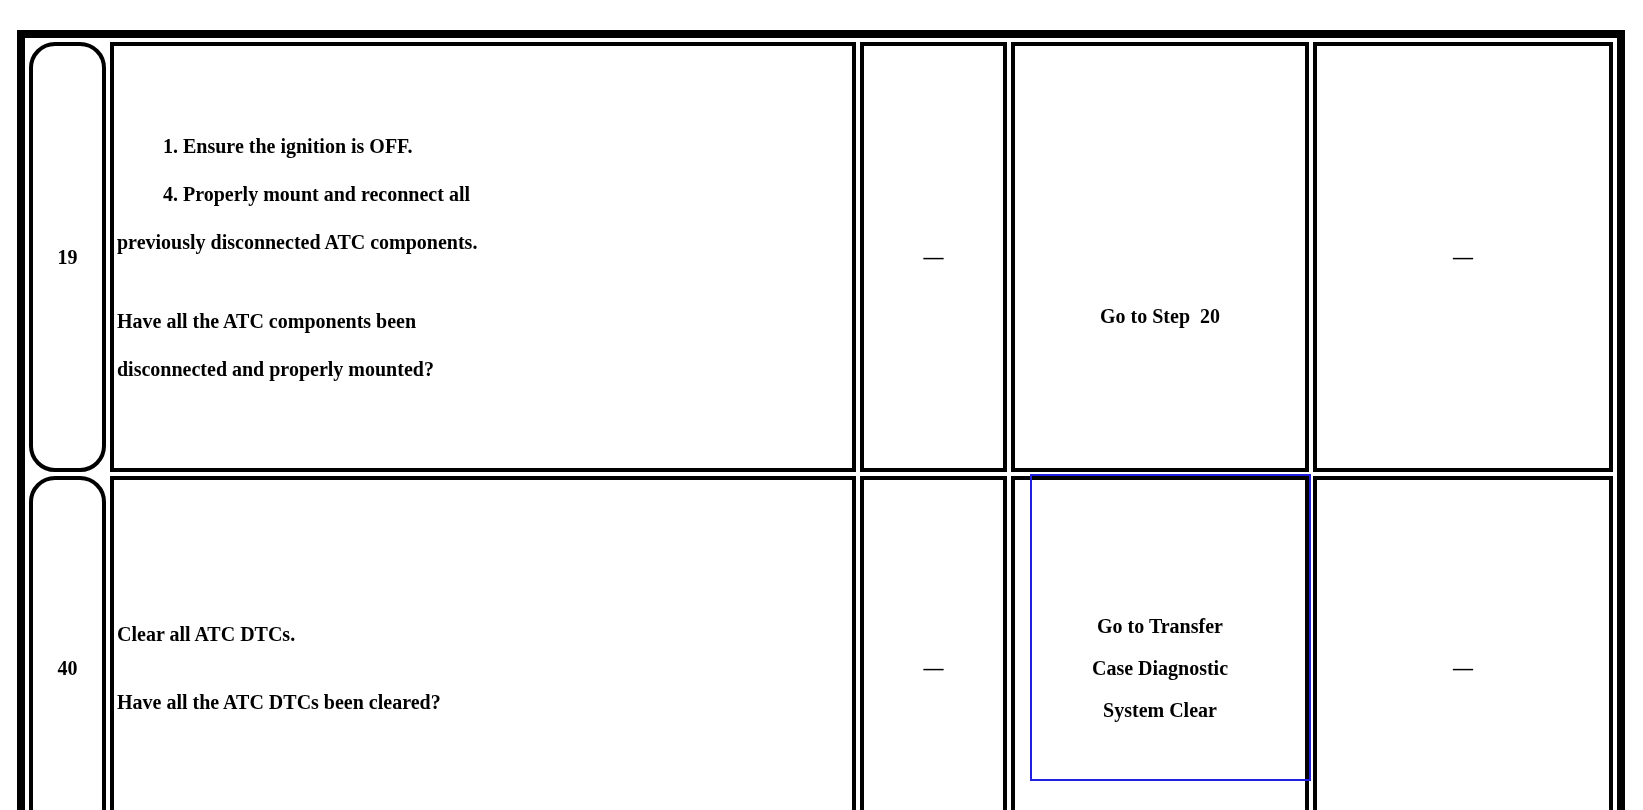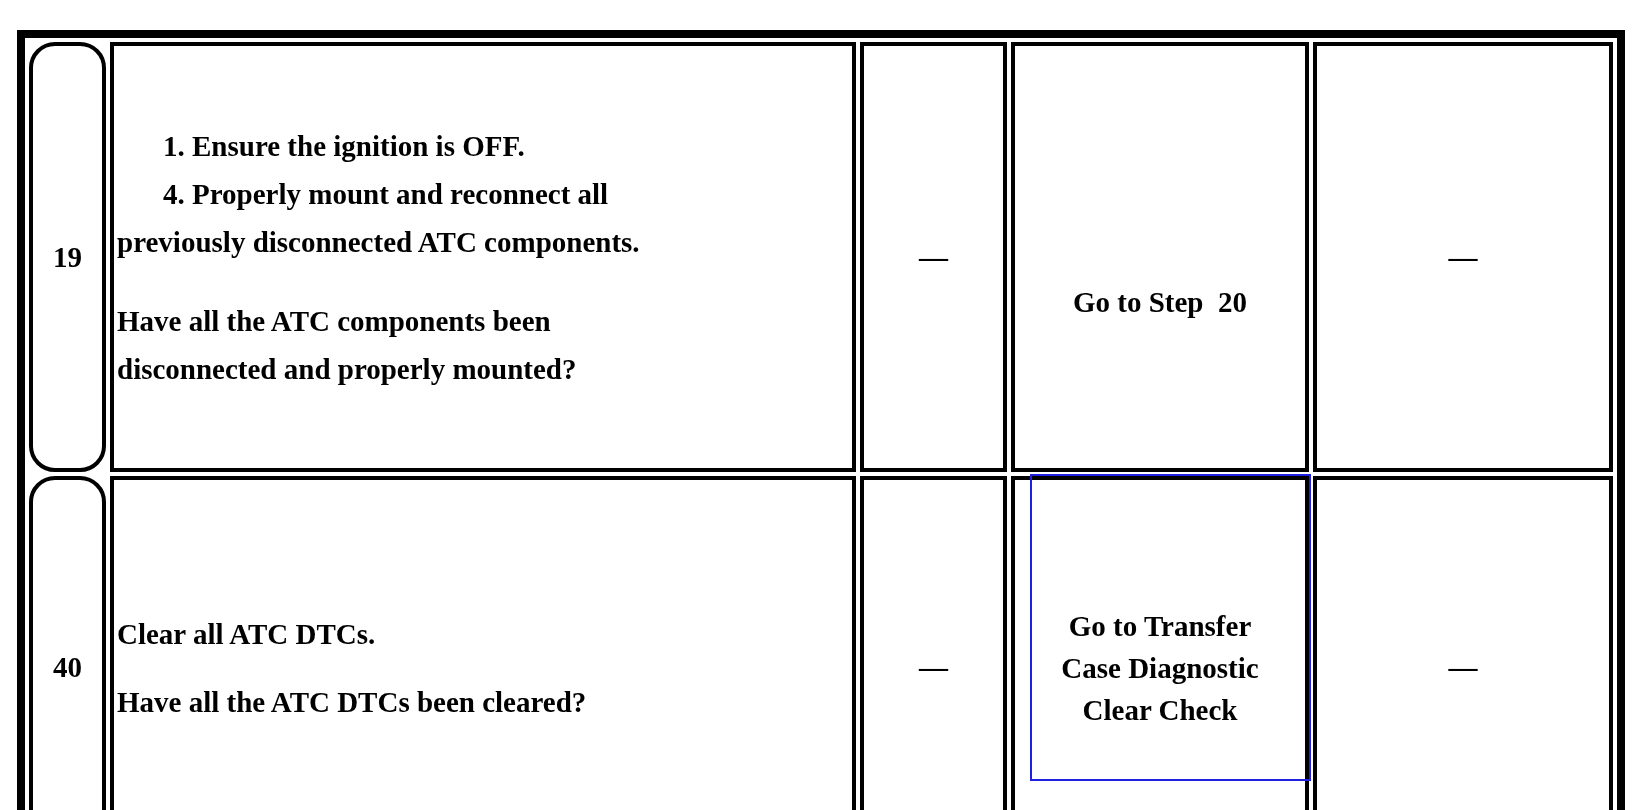--- a/index.html
+++ b/index.html
@@ -24,21 +24,21 @@
     border-spacing: 4px;
     table-layout: fixed;
     background: #ffffff;
   }
   .diag-table td {
     border: 4px solid #000000;
     box-sizing: border-box;
     vertical-align: middle;
     background: #ffffff;
     font-weight: 700;
-    font-size: 29px;
+    font-size: 20px;
     padding: 0;
   }
   tr.row-19 td { height: 430px; }
   tr.row-20 td { height: 383px; }
 
   td.c-step {
     text-align: center;
     line-height: 1;
     border-radius: 26px;
   }
@@ -67,21 +67,21 @@
   td.c-yes {
     text-align: center;
     position: relative;
   }
   .yes-line {
     line-height: 42px;
     white-space: pre;
   }
   .yes-offset-down {
     position: relative;
-    top: 45px;
+    top: 59px;
     font-family: Liberation Serif, serif;
   }
   .link-focus-outline {
     position: absolute;
     left: 15px;
     top: -6px;
     width: 281px;
     height: 307px;
     box-sizing: border-box;
     border: 2px solid #2020e0;
@@ -138,21 +138,21 @@
         </div>
       </td>
       <td class="c-value">
         <span>—</span>
       </td>
       <td class="c-yes">
         <div class="link-focus-outline"></div>
         <div>
           <div class="yes-line">Go to Transfer</div>
           <div class="yes-line">Case Diagnostic</div>
-          <div class="yes-line">Clear Check</div>
+          <div class="yes-line">System Clear</div>
         </div>
       </td>
       <td class="c-no">
         <span>—</span>
       </td>
     </tr>
   </tbody>
 </table>
 
 </body></html>

